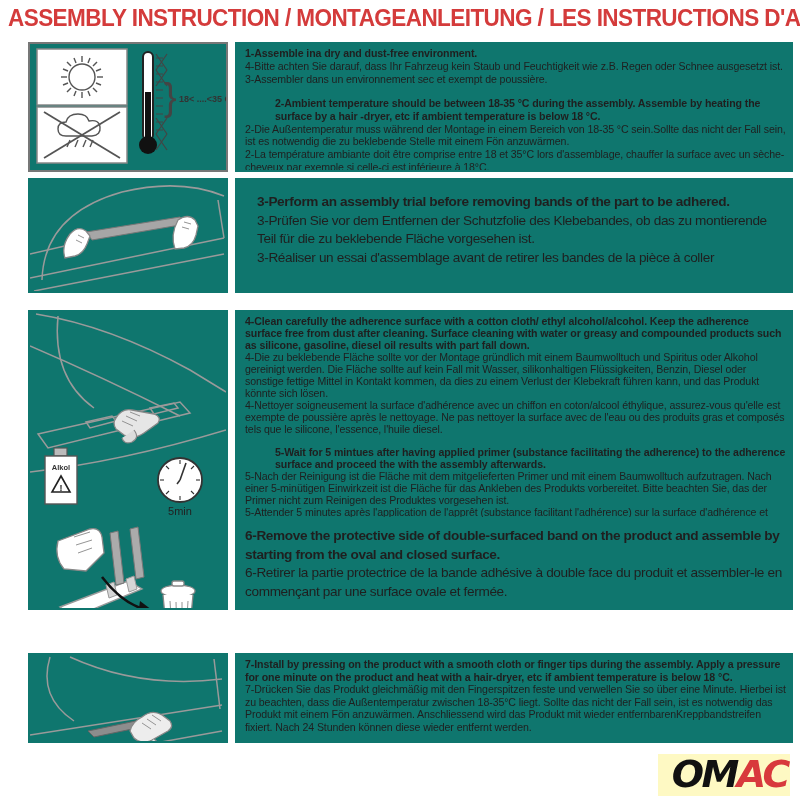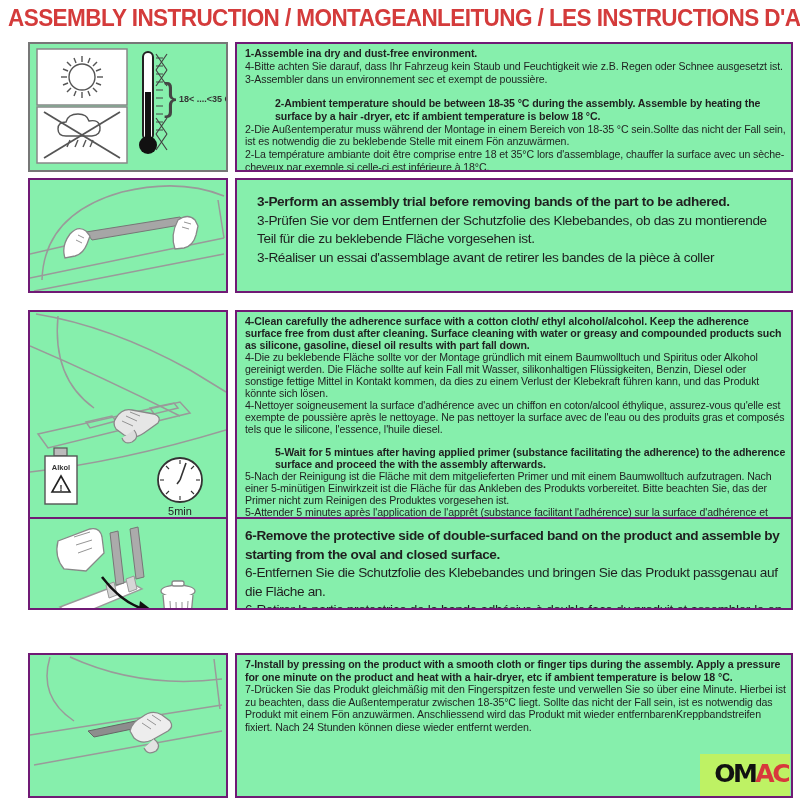--- a/index.html
+++ b/index.html
@@ -1,41 +1,41 @@
 <!DOCTYPE html>
 <html><head>
 <meta charset="utf-8">
 <style>
   html,body{margin:0;padding:0;background:#fff;}
   .page{position:relative;width:800px;height:800px;background:#fff;overflow:hidden;
         font-family:"Liberation Sans",sans-serif;color:#1f1f1f;}
   .title{position:absolute;top:5px;left:0;width:100%;text-align:center;
          font-size:23px;font-weight:bold;letter-spacing:-0.6px;color:#d43b3b;
          transform:scaleX(0.98);white-space:nowrap;}
-  .cell{position:absolute;background:#86efac;border:2px solid #701a75;box-sizing:border-box;overflow:hidden;}
+  .cell{position:absolute;background:#0f766e;border:2px solid #0f766e;box-sizing:border-box;overflow:hidden;}
   .img-cell{left:28px;width:200px;}
   .txt-cell{left:235px;width:558px;padding:3px 4px 2px 8px;}
   .r1{top:42px;height:130px;}
   .r2{top:178px;height:115px;}
   .r3{top:310px;height:212px;}
   .r4{top:517px;height:93px;}
-  .r5{top:653px;height:145px;}
+  .r5{top:653px;height:90px;}
   .img-cell.r1{border-color:#777;}
   p{margin:0;}
   .small p{font-size:10.6px;line-height:12.9px;letter-spacing:-0.1px;}
   .r3.txt-cell p{line-height:12.0px;}
   .r5.txt-cell p{line-height:12.5px;}
   .large p{font-size:13.6px;line-height:18.6px;letter-spacing:-0.35px;}
   .r2.txt-cell{padding-top:13px;padding-left:20px;}
   .r4.txt-cell{padding-top:8px;}
   .bold{font-weight:bold;}
   .gap{margin-top:11px;margin-left:30px;}
-  .logo{position:absolute;right:10px;bottom:4px;background:#bef264;padding:0 2px 2px 14px;
-        font-size:25px;font-weight:900;letter-spacing:-2.5px;line-height:40px;
-        font-family:"DejaVu Sans",sans-serif;}
+  .logo{position:absolute;right:10px;bottom:4px;background:#fef9c3;padding:0 2px 2px 14px;
+        font-size:38px;font-weight:900;letter-spacing:-2.5px;line-height:40px;
+        font-family:"DejaVu Sans",sans-serif;font-style:italic;}
   .logo .blk{color:#111;}
   .logo .red{color:#d8393c;}
   svg{display:block;}
   text{font-family:"Liberation Sans",sans-serif;}
 </style>
 </head>
 <body>
 
 <div class="page">
 
@@ -212,21 +212,20 @@
           <line x1="140" y1="82" x2="142" y2="114"></line>
             <line x1="146" y1="83" x2="147" y2="116"></line>
           <line x1="152" y1="83" x2="152" y2="116"></line>
             <line x1="158" y1="82" x2="156" y2="114"></line>
         </g>
       </g>
     </svg>
   </div>
   <div class="cell txt-cell large r4">
     <p class="bold">6-Remove the protective side of double-surfaced band on the product and assemble by starting from the oval and closed surface.</p>
-    <p>6-Entfernen Sie die Schutzfolie des Klebebandes und bringen Sie das Produkt passgenau auf die Fläche an.</p>
     <p>6-Retirer la partie protectrice de la bande adhésive à double face du produit et assembler-le en commençant par une surface ovale et fermée.</p>
   </div>
 
   <div class="cell img-cell r5">
     <svg width="196" height="115" viewBox="0 0 196 115">
       <g stroke="#9a9a9a" stroke-width="1.5" fill="none">
         <path d="M 20 2 Q 8 42 44 66"></path>
         <path d="M 40 2 Q 110 34 192 24"></path>
         <path d="M 184 4 L 190 54"></path>
         <path d="M 0 80 L 192 50"></path>

